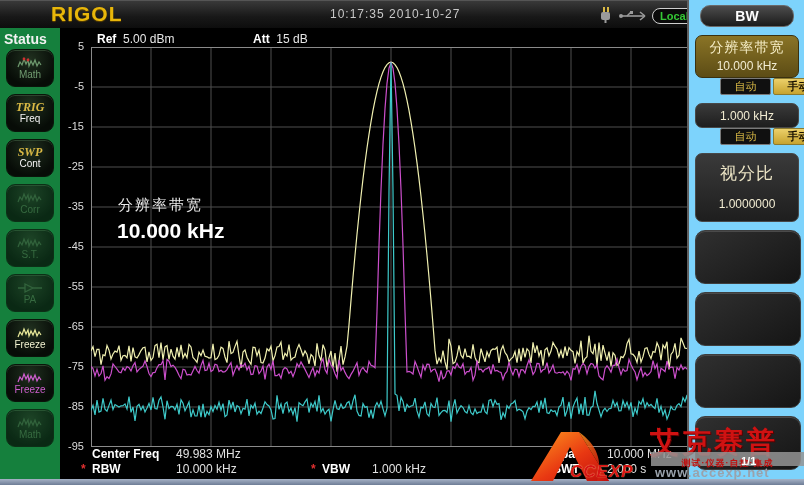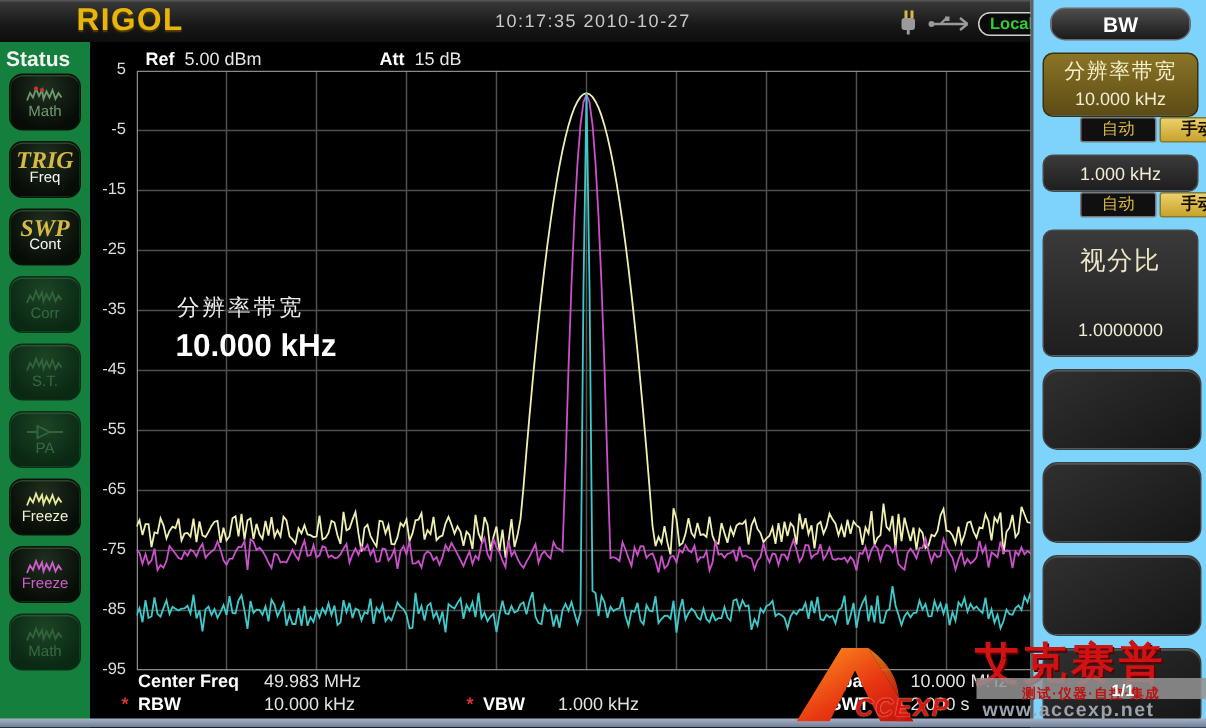--- a/index.html
+++ b/index.html
@@ -21,21 +21,21 @@
 
   
   .sidebar{position:absolute;left:0;top:28px;width:60px;height:457px;background:#15803d;}
   .sidebar-title{color:#f2f2f2;font-weight:bold;font-size:14px;padding:3px 0 2px 4px;}
   .sb-item{width:46px;height:36px;margin:0 auto 7px auto;border-radius:9px;
            background:radial-gradient(circle at 50% 25%,#20301f,#070c07 75%);
            border:1px solid #0a140a;display:flex;flex-direction:column;
            align-items:center;justify-content:center;box-shadow:inset 0 1px 0 #2e442e;}
   .sb-item .lbl{font-size:10px;line-height:11px;}
   .sb-item .tag{font-family:"Liberation Serif",serif;font-style:italic;font-weight:bold;
-                font-size:16px;line-height:11px;color:#d9b945;}
+                font-size:12px;line-height:11px;color:#d9b945;}
   .sb-item.dim{opacity:.75;}
 
   
   .yticks span{position:absolute;width:28px;text-align:right;font-size:11px;color:#dcdcdc;}
   .refatt{position:absolute;top:32px;font-size:12px;color:#e6e6e6;}
   .refatt b{color:#fff;}
   .annotation1{position:absolute;left:118px;top:196px;font-size:15px;color:#ececec;letter-spacing:2px;}
   .annotation2{position:absolute;left:117px;top:219px;font-size:21px;font-weight:bold;color:#fff;}
 
   
@@ -50,21 +50,21 @@
                background:linear-gradient(#4d4d4d,#1b1b1b);border:1px solid #6a6a6a;
                color:#fff;font-weight:bold;font-size:14px;text-align:center;line-height:20px;}
   .menu-item{width:102px;margin:8px auto 0 auto;border-radius:7px;padding:3px 0 4px 0;
              background:linear-gradient(#3a3a3a,#1e1e1e);border:1px solid #484848;
              text-align:center;color:#ece5c6;}
   .menu-item.active{background:linear-gradient(#8a7426,#5c4c15);border:1px solid #3a3110;color:#f7efc9;}
   .mi-title{font-size:14px;letter-spacing:1px;}
   .mi-value{font-size:12px;margin-top:2px;color:#f2ecd2;}
   .menu-item.tall{padding:8px 0 10px 0;}
   .menu-item.tall .mi-title{font-size:17px;}
-  .menu-item.tall .mi-value{margin-top:28px;}
+  .menu-item.tall .mi-value{margin-top:12px;}
   .toggle-row{width:104px;margin:0 auto 0 auto;display:flex;gap:2px;padding-left:25px;}
   .tg{flex:1;height:15px;font-size:11px;line-height:15px;text-align:center;border-radius:2px;}
   .tg-auto{background:#101010;border:1px solid #7a7a7a;color:#d9b945;}
   .tg-manual{background:linear-gradient(#ecd06a,#c7a32e);border:1px solid #8a7a30;
              color:#181000;font-weight:bold;}
   .blank-btn{width:104px;height:52px;margin:8px auto 0 auto;border-radius:10px;
              background:linear-gradient(150deg,#303030,#151515);
              border:1px solid #3e3e3e;box-shadow:inset 0 1px 0 #4a4a4a;}
   .page-ind{position:absolute;left:741px;top:455px;color:#fff;font-size:11px;
             font-weight:bold;z-index:7;}

